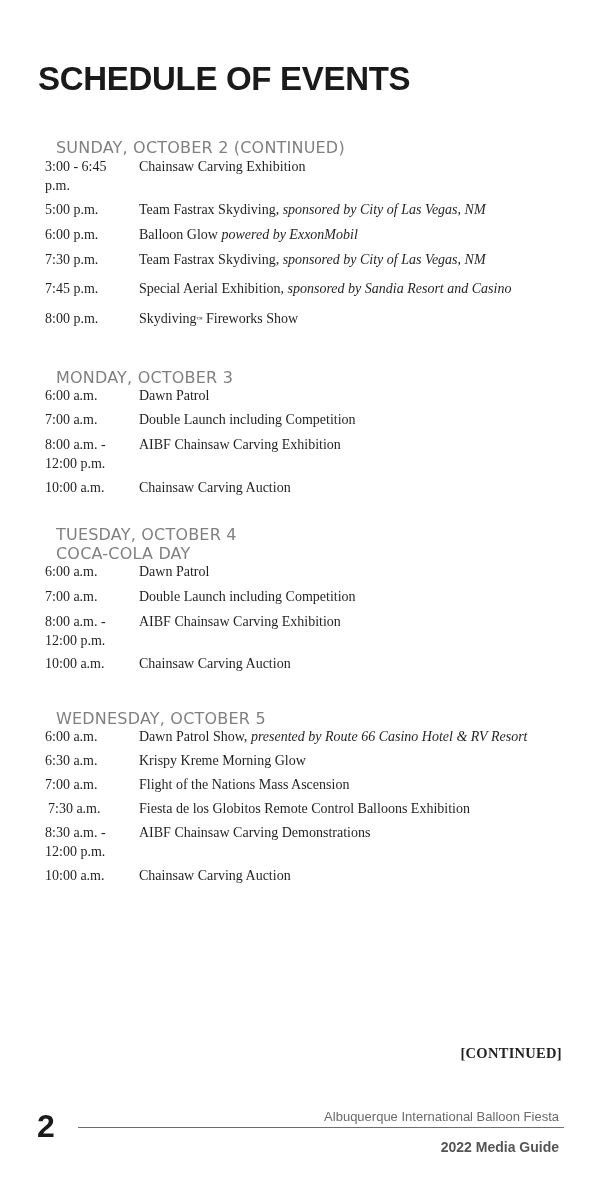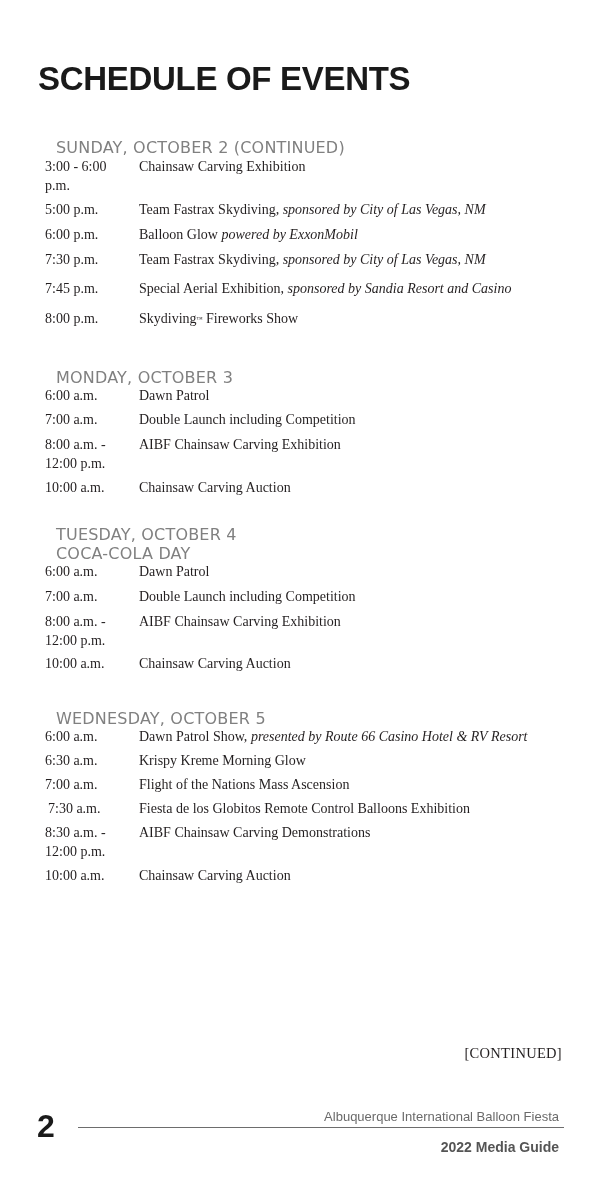--- a/index.html
+++ b/index.html
@@ -24,21 +24,21 @@
     font-family: "Liberation Serif", serif; font-size: 14px; line-height: 19px; color: #231f20;
   }
   .event {
     position: absolute; left: 139px; white-space: nowrap;
     font-family: Liberation Serif, serif; font-size: 14px; line-height: 19px; color: #231f20;
   }
   .event i { font-style: italic; }
   .tm { font-size: 6px; vertical-align: top; position: relative; top: 1px; }
   .continued {
     position: absolute; right: 38px; top: 1045px;
-    font-family: "Liberation Serif", serif; font-size: 14.5px; font-weight: normal; color: #231f20;
+    font-family: "Liberation Serif", serif; font-size: 14.5px; font-weight: bold; color: #231f20;
     letter-spacing: 0.3px;
   }
   .page-number {
     position: absolute; left: 37px; top: 1108px;
     font-family: "Liberation Sans", sans-serif; font-size: 32px; font-weight: bold; color: #1a1a1a;
     line-height: 36px;
   }
   .footer-rule { position: absolute; left: 78px; top: 1127px; width: 486px; height: 1px; background: #6d6d6d; }
   .footer-org {
     position: absolute; right: 41px; top: 1109px;
@@ -50,21 +50,21 @@
   }
 </style>
 </head>
 <body>
 
 <h1 class="page-title">SCHEDULE OF EVENTS</h1>
 
 <div class="day-heading" style="top:129px">SUNDAY, OCTOBER 2 (CONTINUED)</div>
 
 <div class="row" style="top:157px">
-  <div class="time"><span>3:00 - 6:00</span><br><span>p.m.</span></div>
+  <div class="time"><span>3:00 - 6:45</span><br><span>p.m.</span></div>
   <div class="event"><span>Chainsaw Carving Exhibition</span></div>
 </div>
 <div class="row" style="top:200px">
   <div class="time">5:00 p.m.</div>
   <div class="event"><span>Team Fastrax Skydiving,</span> <i>sponsored by City of Las Vegas, NM</i></div>
 </div>
 <div class="row" style="top:225px">
   <div class="time">6:00 p.m.</div>
   <div class="event"><span>Balloon Glow</span> <i>powered by ExxonMobil</i></div>
 </div>

